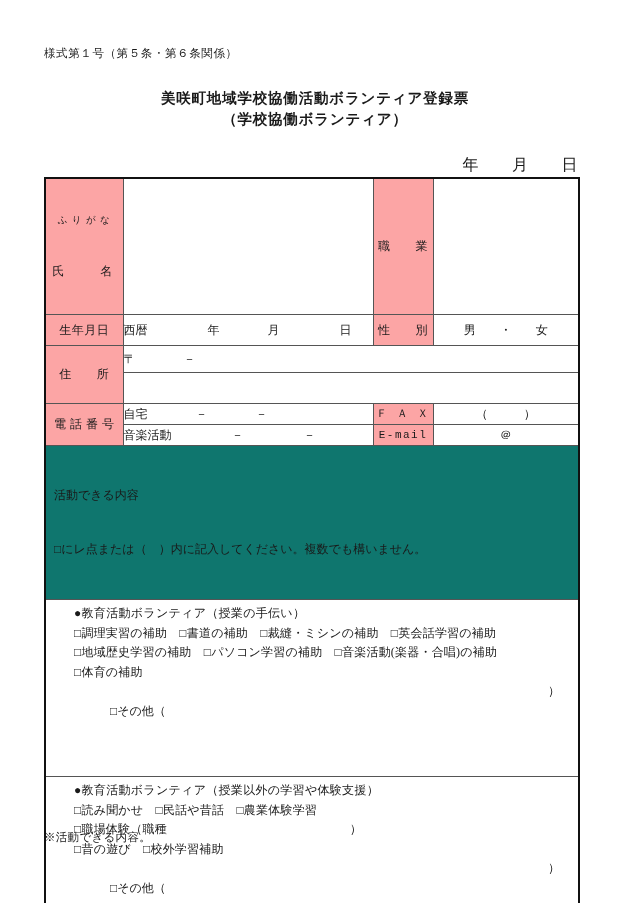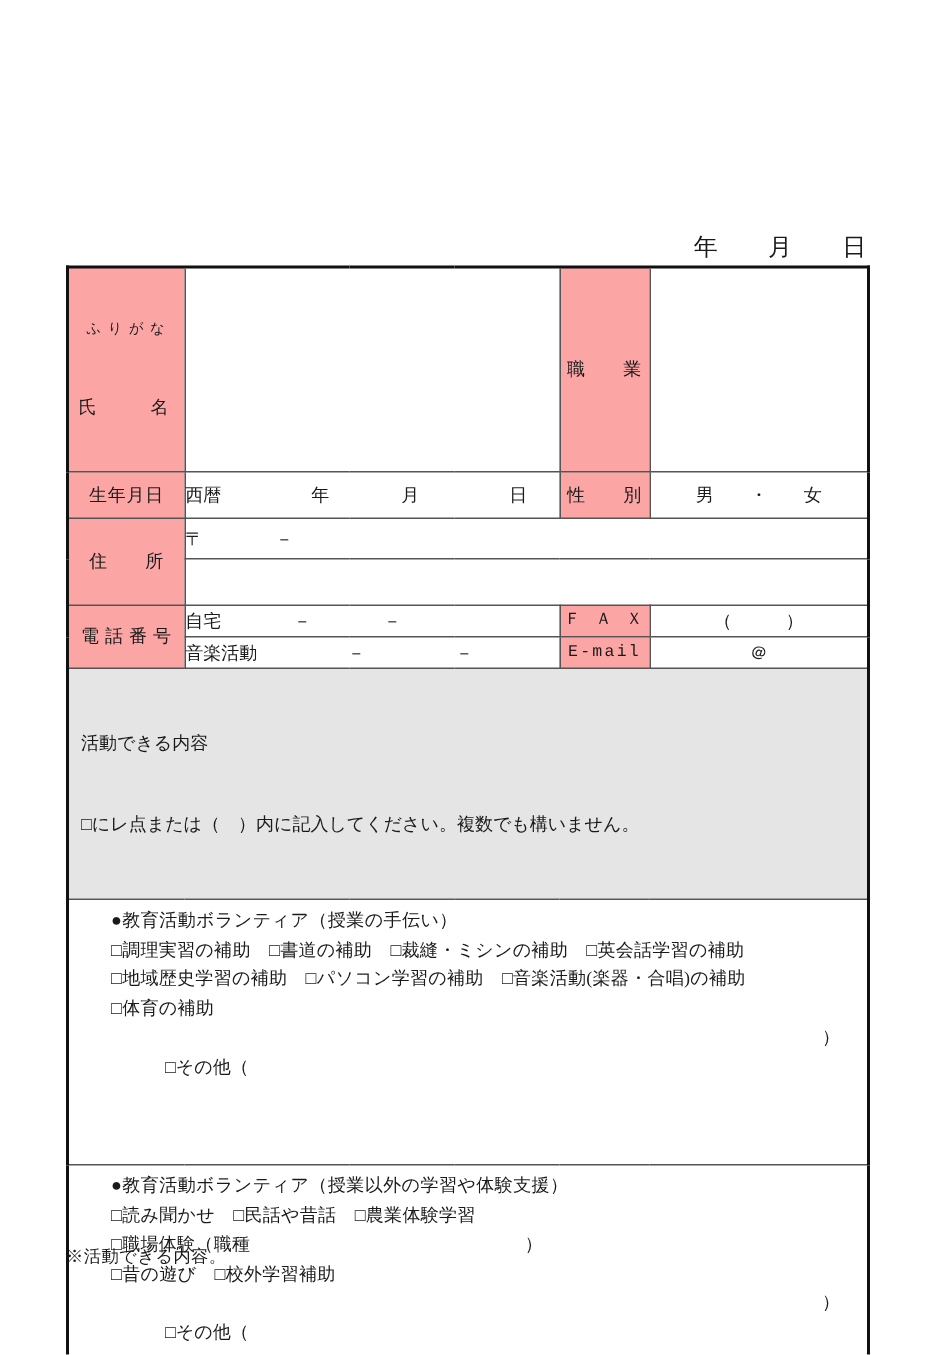--- a/index.html
+++ b/index.html
@@ -108,21 +108,21 @@
     white-space: pre;
   }
   .mono {
     font-family: "Liberation Mono", "DejaVu Sans Mono", monospace;
     font-size: 11px;
     letter-spacing: 1.5px;
   }
 
   
   .notice {
-    background: #e5e5e5;
+    background: #0f766e;
     padding: 4px 8px 5px 8px;
     line-height: 18px;
     white-space: pre;
     font-size: 12px;
   }
 
   
   .sect {
     padding: 4px 8px 4px 8px;
     font-size: 12px;
@@ -156,22 +156,25 @@
     font-size: 11.5px;
     letter-spacing: 0.3px;
     white-space: nowrap;
   }
 </style>
 </head>
 <body>
 
 <div class="page">
 
+  <div class="form-no">様式第１号（第５条・第６条関係）</div>
 
   <div class="title-block">
+    <div class="title-line">美咲町地域学校協働活動ボランティア登録票</div>
+    <div class="title-line">（学校協働ボランティア）</div>
   </div>
 
   <div class="date-line">年　　月　　日</div>
 
   <table class="form-table">
     <colgroup>
       <col style="width:78px">
       <col style="width:110px">
       <col style="width:70px">
       <col style="width:70px">

